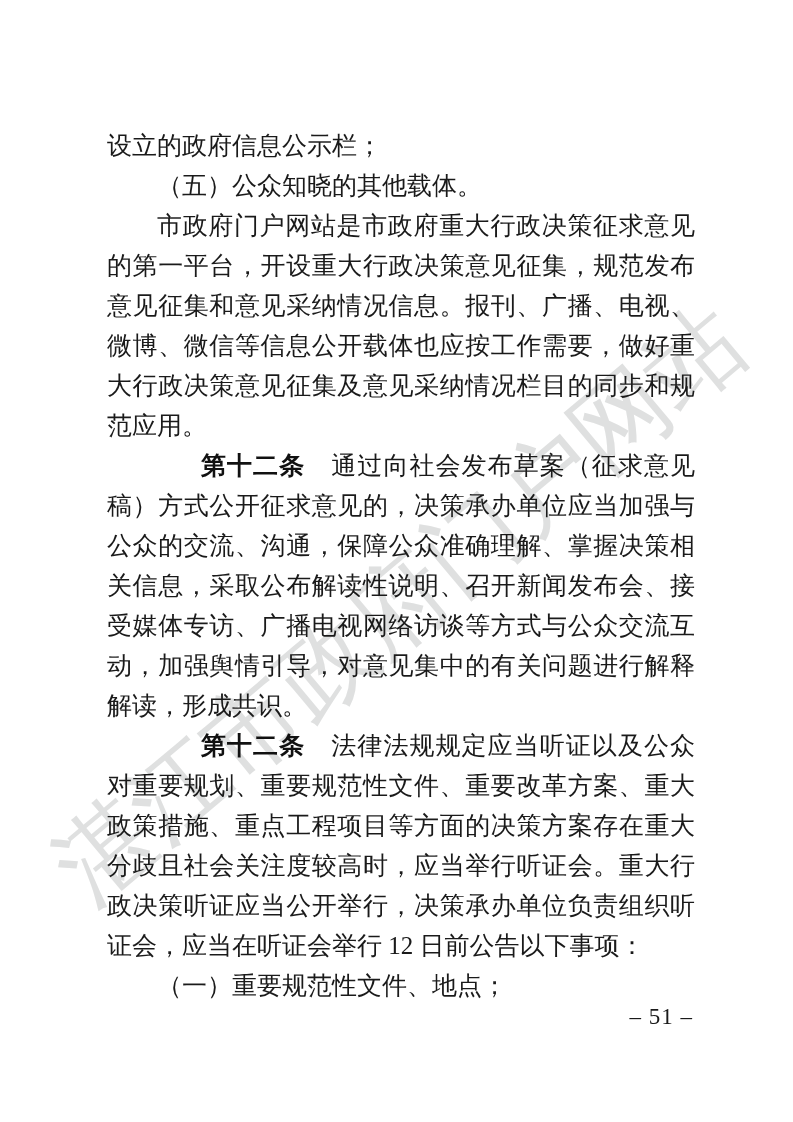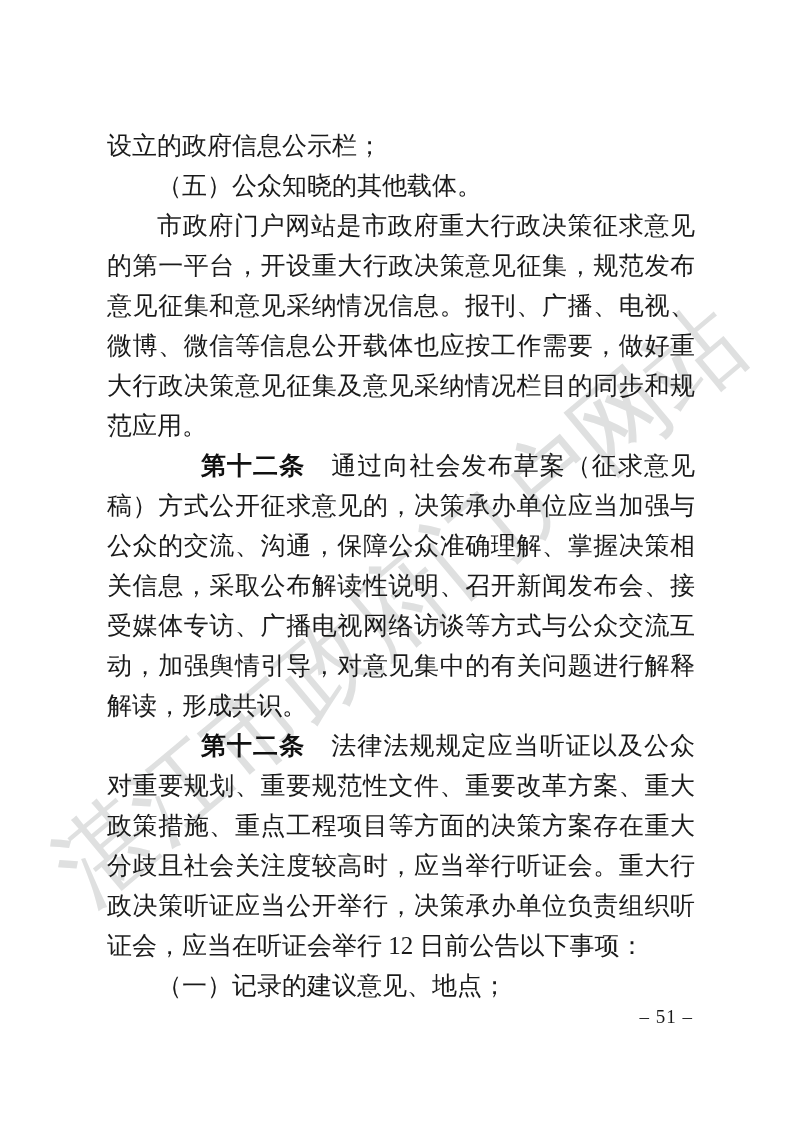--- a/index.html
+++ b/index.html
@@ -52,36 +52,36 @@
   }
   .article-no {
     font-weight: bold;
     color: #111111;
     margin-left: 44px;
   }
   .page-number {
     position: absolute;
     top: 1003px;
     right: 100px;
-    font-size: 19px;
+    font-size: 23px;
     line-height: 28px;
     color: #1a1a1a;
     letter-spacing: 1px;
     z-index: 1;
   }
 </style>
 </head>
 <body>
 
 <div class="page">
   <div class="watermark">湛江市政府门户网站</div>
 
   <div class="content" id="document-body">
       <p class="para"><span>设立的政府信息公示栏；</span></p>
       <p class="para indent"><span>（五）公众知晓的其他载体。</span></p>
       <p class="para indent"><span>市政府门户网站是市政府重大行政决策征求意见的第一平台，开设重大行政决策意见征集，规范发布意见征集和意见采纳情况信息。报刊、广播、电视、微博、微信等信息公开载体也应按工作需要，做好重大行政决策意见征集及意见采纳情况栏目的同步和规范应用。</span></p>
       <p class="para indent"><b class="article-no">第十二条</b><span>　通过向社会发布草案（征求意见稿）方式公开征求意见的，决策承办单位应当加强与公众的交流、沟通，保障公众准确理解、掌握决策相关信息，采取公布解读性说明、召开新闻发布会、接受媒体专访、广播电视网络访谈等方式与公众交流互动，加强舆情引导，对意见集中的有关问题进行解释解读，形成共识。</span></p>
       <p class="para indent"><b class="article-no">第十二条</b><span>　法律法规规定应当听证以及公众对重要规划、重要规范性文件、重要改革方案、重大政策措施、重点工程项目等方面的决策方案存在重大分歧且社会关注度较高时，应当举行听证会。重大行政决策听证应当公开举行，决策承办单位负责组织听证会，应当在听证会举行 12 日前公告以下事项：</span></p>
-      <p class="para indent"><span>（一）记录的建议意见、地点；</span></p>
+      <p class="para indent"><span>（一）重要规范性文件、地点；</span></p>
     </div>
 
   <div class="page-number">– 51 –</div>
 </div>
 
 </body></html>

